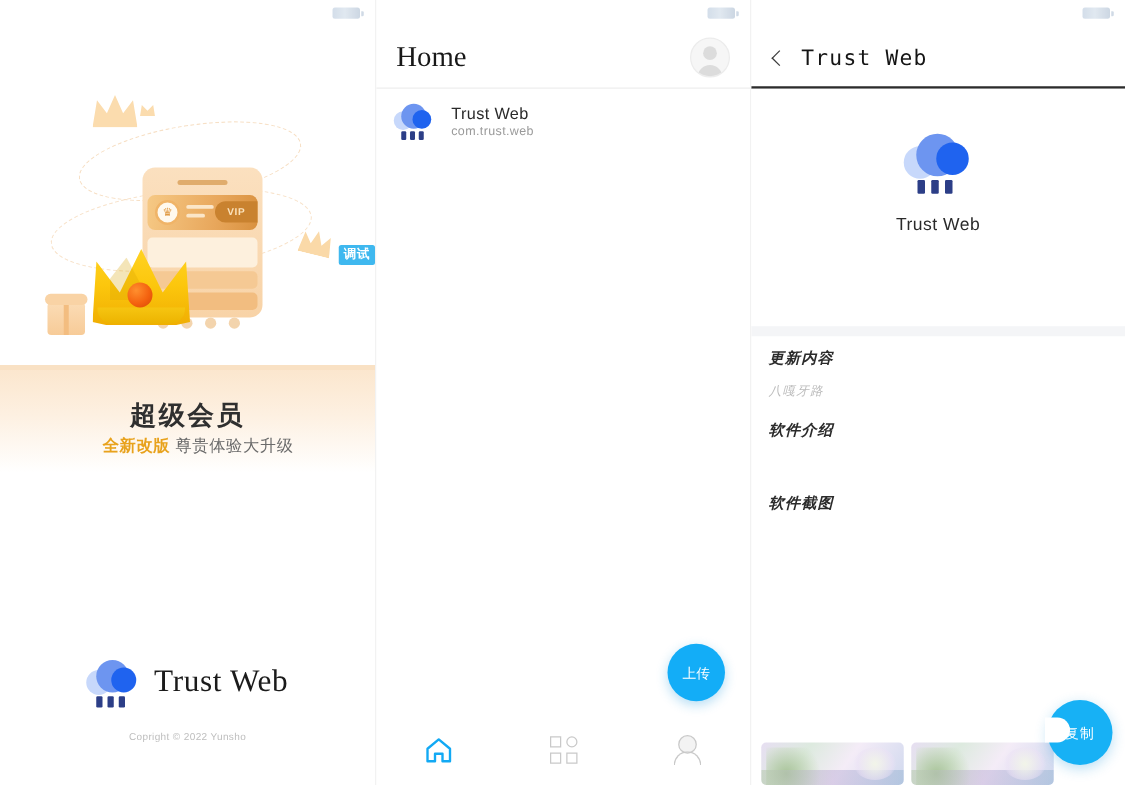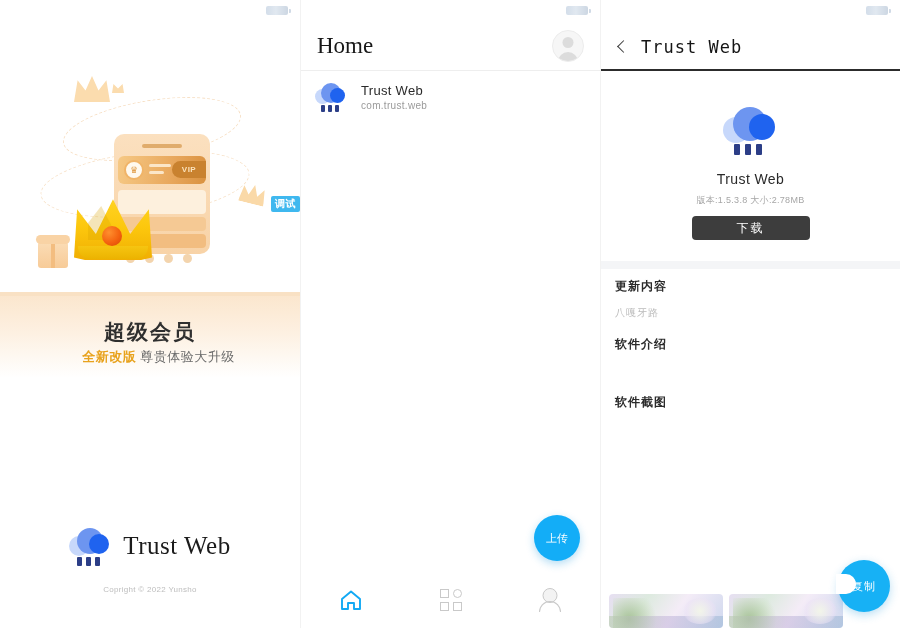--- a/index.html
+++ b/index.html
@@ -224,21 +224,21 @@
     position:absolute; left:0; right:0; top:123px; text-align:center;
     font-size:9px; color:#a6a6a6; letter-spacing:.3px;
   }
   .dl-btn {
     position:absolute; left:50%; transform:translateX(-50%); top:145px;
     width:118px; height:24px; border-radius:4px; background:#3d3d3d; color:#ffffff;
     font-size:12px; display:flex; align-items:center; justify-content:center; letter-spacing:2px;
   }
   .det-gap { position:absolute; left:0; right:0; top:261px; height:8px; background:#f4f5f7; }
 
-  .sec { position:absolute; left:14px; right:0; }
+  .sec { position:absolute; left:14px; right:0;font-style:italic; }
   .sec-h { font-size:12px; font-weight:700; color:#2b2b2b; letter-spacing:1px; }
   .sec-b { font-size:10px; color:#bbbbbb; letter-spacing:1px; margin-top:11px; }
   .sec1 { top:278px; }
   .sec2 { top:336px; }
   .sec3 { top:394px; }
 
   .shots { position:absolute; left:8px; top:594px; display:flex; gap:6px; }
   .shot {
     width:114px; height:34px; border-radius:4px; overflow:hidden; position:relative;
     background: linear-gradient(125deg,#e7dff2 0%, #ddeadf 30%, #f4ecf7 58%, #cfd8ee 100%);
@@ -407,22 +407,20 @@
     <div class="det-card">
       <span class="cloud" style="position:absolute;left:50%;transform:translateX(-50%);top:36px;width:56px;height:46px">
         <span class="c1" style="left:0;top:10px;width:26px;height:26px"></span>
         <span class="c2" style="left:10px;top:0;width:34px;height:34px"></span>
         <span class="c3" style="left:26px;top:7px;width:26px;height:26px"></span>
         <span class="d" style="left:11px;top:37px;width:6px;height:11px"></span>
         <span class="d" style="left:22px;top:37px;width:6px;height:11px"></span>
         <span class="d" style="left:33px;top:37px;width:6px;height:11px"></span>
       </span>
       <div class="det-app-name">Trust Web</div>
-      <div class="det-meta">版本:1.5.3.8 大小:2.78MB</div>
-      <div class="dl-btn">下载</div>
     </div>
     <div class="det-gap"></div>
 
     <div class="sec sec1">
       <div class="sec-h">更新内容</div>
       <div class="sec-b">八嘎牙路</div>
     </div>
     <div class="sec sec2">
       <div class="sec-h">软件介绍</div>
     </div>

